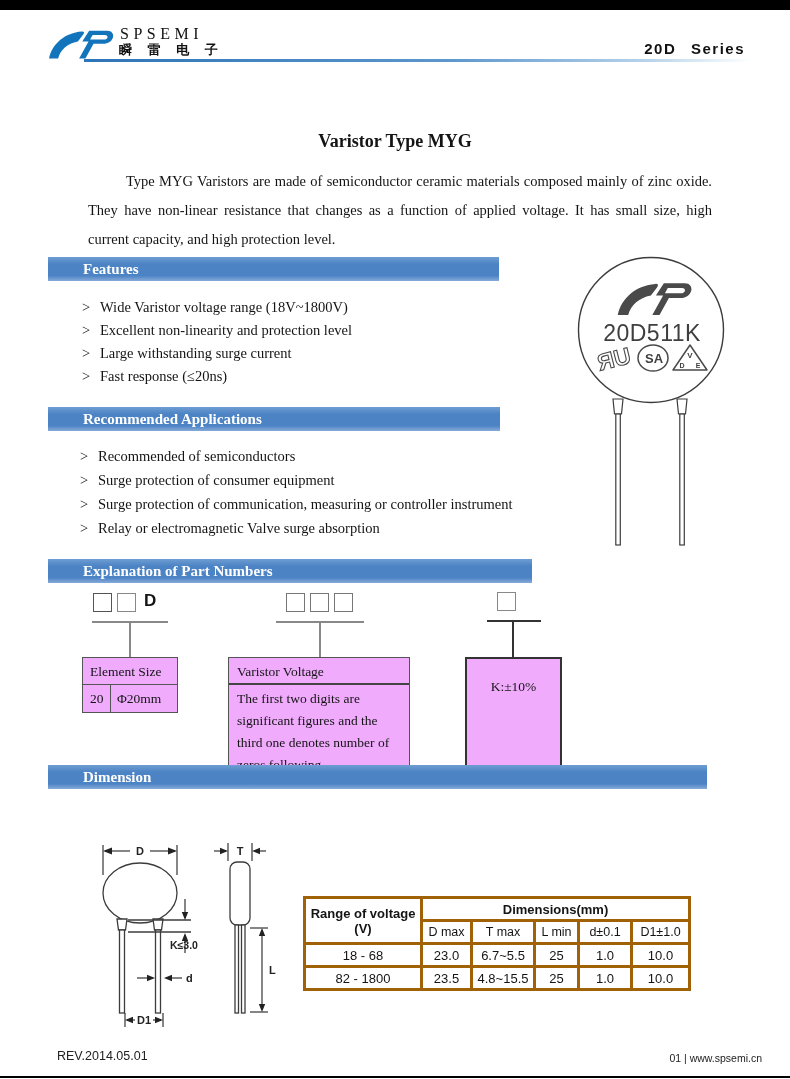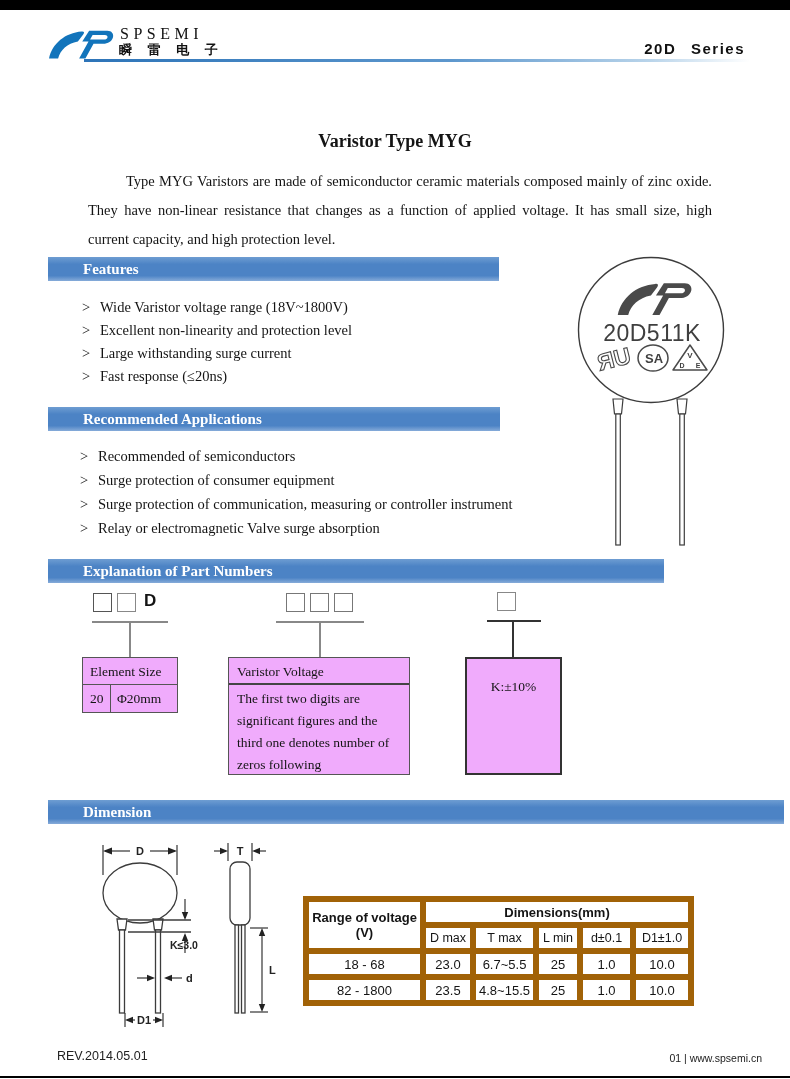--- a/index.html
+++ b/index.html
@@ -21,22 +21,22 @@
   
   .doc-title{left:0;top:131px;width:790px;text-align:center;font-weight:bold;font-size:18px;}
   .intro{left:88px;top:167px;width:624px;font-size:14.5px;line-height:29px;text-align:justify;text-indent:38px;}
 
   
   .banner{left:48px;height:24px;line-height:24px;padding-left:35px;box-sizing:border-box;
      background:linear-gradient(180deg,#6e9dd2 0%,var(--banner-blue,#4c83c5) 30%,var(--banner-blue,#4c83c5) 78%,var(--banner-blue-light,#86abd9) 100%);
      color:#fff;font-weight:bold;font-size:15px;}
   .banner-features{top:257px;width:451px;}
   .banner-apps{top:407px;width:452px;}
-  .banner-parts{top:559px;width:616px;}
-  .banner-dim{top:800px;width:736px;}
+  .banner-parts{top:559px;width:484px;}
+  .banner-dim{top:765px;width:659px;}
 
   
   .blist{font-size:14.5px;}
   .blist .li{display:flex;}
   .features-list{left:82px;top:296px;width:470px;}
   .features-list .li{height:23px;line-height:23px;}
   .apps-list{left:80px;top:444px;width:520px;}
   .apps-list .li{height:24px;line-height:24px;}
   .marker{width:18px;flex:0 0 18px;}
 
@@ -57,21 +57,21 @@
   .box-voltage{left:228px;top:657px;width:182px;height:118px;}
   .box-voltage .hd{height:27px;line-height:27px;padding-left:8px;border-bottom-width:2px;border-bottom-color:#444;}
   .box-voltage .body{padding:3px 8px 0 8px;line-height:22px;}
   .box-tol{left:465px;top:657px;width:97px;height:118px;border:2px solid #333;}
   .box-tol .hd{height:52px;text-align:center;padding-top:5px;line-height:22px;border-bottom:2px solid #333;}
   .box-tol .val{text-align:center;line-height:56px;}
 
   
   .dim-table{left:303px;top:896px;border-collapse:collapse;font-family:"Liberation Sans",sans-serif;
              font-size:13px;table-layout:fixed;}
-  .dim-table td{border:6px solid #a16207;text-align:center;padding:0;height:20px;overflow:hidden;}
+  .dim-table td{border:3px solid #a16207;text-align:center;padding:0;height:20px;overflow:hidden;}
   .dim-table{border:2px solid #000;}
   .dim-table .b{font-weight:bold;}
   .dim-table .hd2{font-size:12.5px;}
 
   
   .footer-rev{left:57px;top:1049px;font-family:"Liberation Sans",sans-serif;font-size:12.5px;color:#222;}
   .footer-page{right:28px;top:1052px;font-family:"Liberation Sans",sans-serif;font-size:10.5px;color:#222;}
   .bottom-rule{left:0;top:1076px;width:790px;height:2px;background:#000;}
 
   svg text{font-family:"Liberation Sans",sans-serif;}

